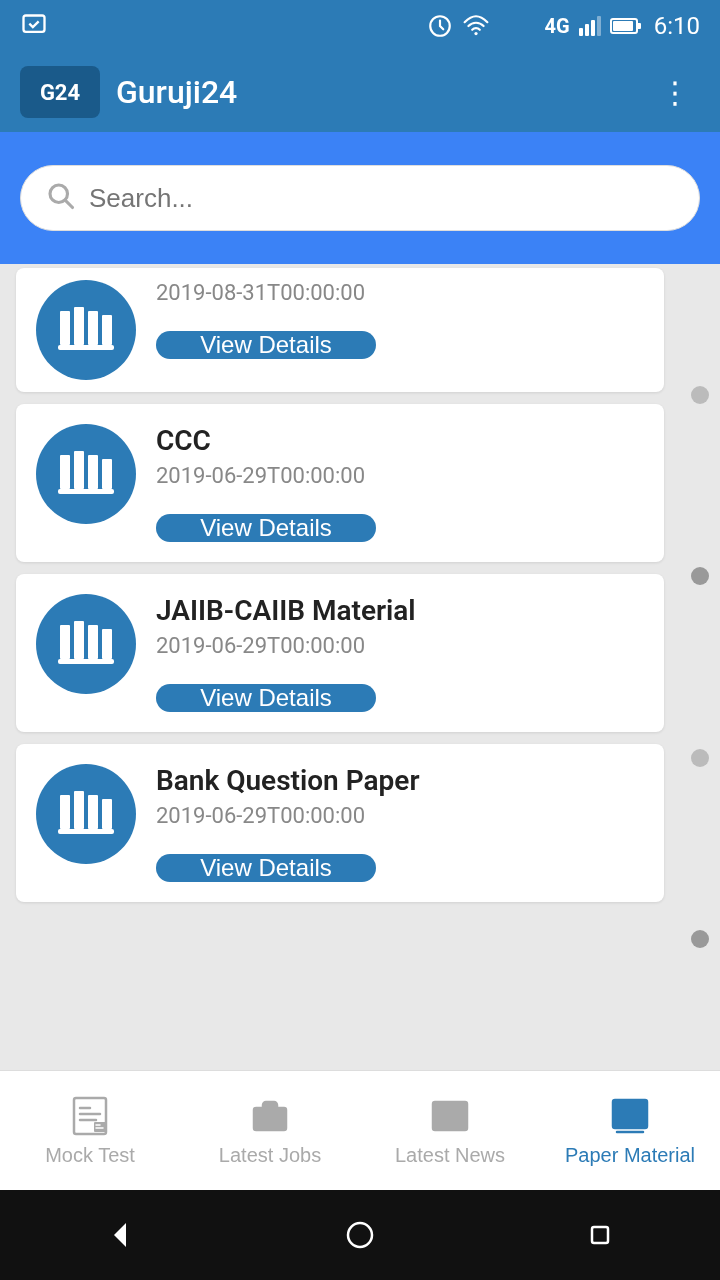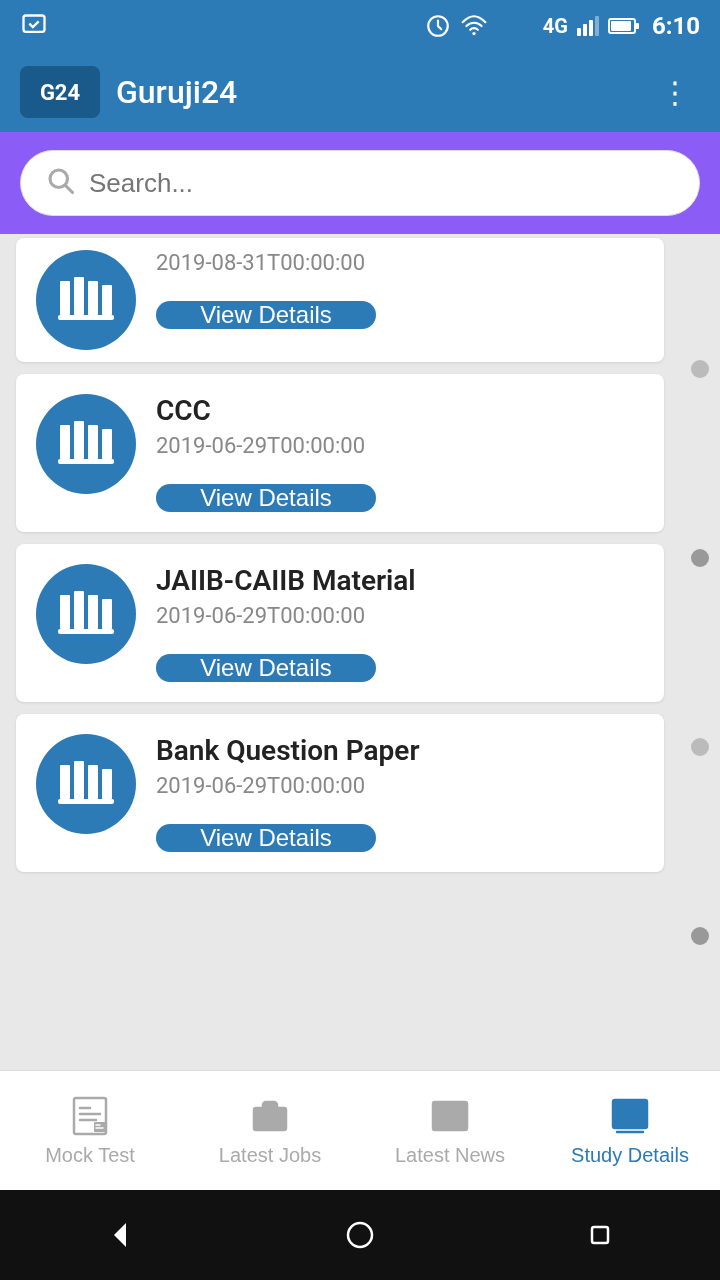--- a/index.html
+++ b/index.html
@@ -70,22 +70,22 @@
     .app-bar-menu {
       font-size: 30px;
       color: white;
       cursor: pointer;
       padding: 8px;
       letter-spacing: 2px;
     }
 
     
     .search-container {
-      background: #8b5cf6;
-      padding: 18px 20px;
+      background: #3b82f6;
+      padding: 33px 20px;
     }
     .search-bar {
       background: white;
       border-radius: 40px;
       border: 1.5px solid #ddd;
       display: flex;
       align-items: center;
       padding: 14px 24px;
       gap: 14px;
     }
@@ -280,21 +280,21 @@
         <rect x="13" y="6" width="4" height="16" rx="1" fill="white"></rect>
         <rect x="19" y="2" width="4" height="20" rx="1" fill="white" opacity="0.4"></rect>
       </svg>
 
     <svg width="32" height="20" viewBox="0 0 32 20" fill="white">
         <rect x="1" y="3" width="26" height="14" rx="2" stroke="white" stroke-width="2" fill="none"></rect>
         <rect x="27" y="7" width="4" height="6" rx="1" fill="white"></rect>
         <rect x="3" y="5" width="20" height="10" rx="1" fill="white"></rect>
       </svg>
 
-    <span style="font-size:24px;font-weight:bold;color:white;margin-left:4px;">6:10</span>
+    <span style="font-size:24px;font-weight:normal;color:white;margin-left:4px;">6:10</span>
   </div>
 </div>
 
 <div class="app-bar">
   <div class="app-bar-logo">G24</div>
   <div class="app-bar-title">Guruji24</div>
   <div class="app-bar-menu">⋮</div>
 </div>
 
 <div class="search-container">
@@ -424,21 +424,21 @@
 
   <button class="nav-item active">
     <svg viewBox="0 0 44 44" xmlns="http://www.w3.org/2000/svg" fill="none">
       <rect x="5" y="6" width="34" height="28" rx="2" stroke="#2c7bb6" stroke-width="2.5"></rect>
       <line x1="5" y1="14" x2="39" y2="14" stroke="#2c7bb6" stroke-width="2"></line>
       <line x1="5" y1="22" x2="39" y2="22" stroke="#2c7bb6" stroke-width="2"></line>
       <line x1="14" y1="6" x2="14" y2="34" stroke="#2c7bb6" stroke-width="2"></line>
       <line x1="30" y1="6" x2="30" y2="34" stroke="#2c7bb6" stroke-width="2"></line>
       <line x1="9" y1="38" x2="35" y2="38" stroke="#2c7bb6" stroke-width="2.5" stroke-linecap="round"></line>
     </svg>
-    <span class="nav-label">Study Details</span>
+    <span class="nav-label">Paper Material</span>
   </button>
 
 </div>
 
 <div class="system-nav">
   <div class="sys-btn">
     <svg width="32" height="32" viewBox="0 0 32 32">
         <polygon points="22,4 10,16 22,28" fill="white"></polygon>
       </svg>
   </div>

